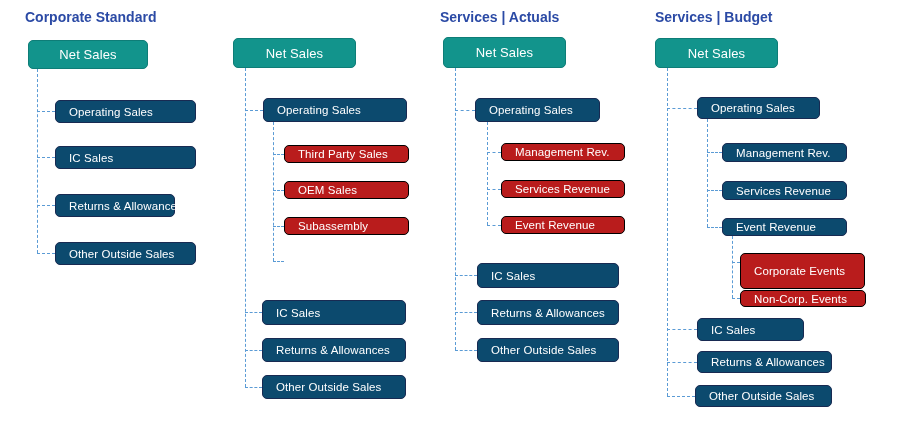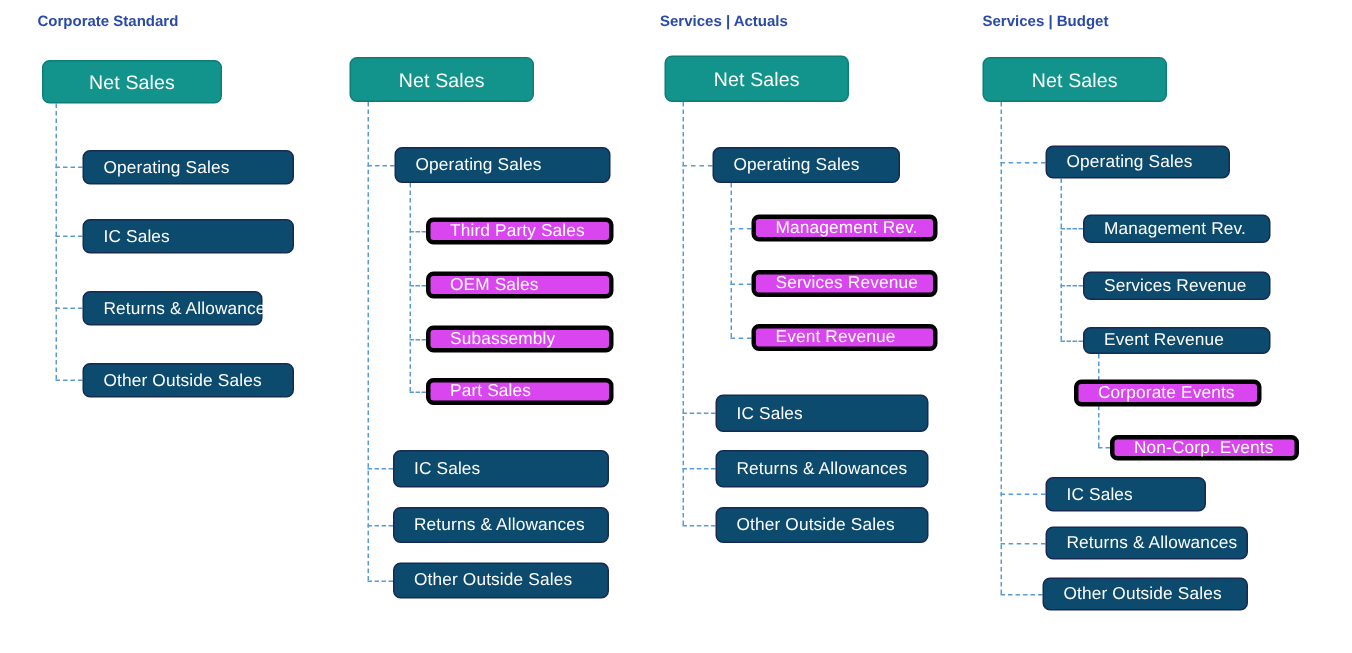--- a/index.html
+++ b/index.html
@@ -7,21 +7,21 @@
     position: relative;
     width: 901px;
     height: 435px;
     background: #ffffff;
     font-family: "Liberation Sans", "DejaVu Sans", sans-serif;
     overflow: hidden;
   }
   .col-title {
     position: absolute;
     color: #2B4AA5;
-    font-size: 10px;
+    font-size: 14px;
     font-weight: bold;
     white-space: nowrap;
   }
   .node {
     position: absolute;
     box-sizing: border-box;
     border-radius: 5px;
     color: #ffffff;
     display: flex;
     align-items: center;
@@ -35,22 +35,22 @@
     border: 1px solid #0e7d77;
     justify-content: center;
     padding-left: 0;
     font-size: 13px;
   }
   .node.navy {
     background: #0c4a6e;
     border: 1px solid #182a52;
   }
   .node.blue {
-    background: #d946ef;
-    border: 3px solid #000000;
+    background: #b91c1c;
+    border: 1px solid #000000;
   }
   .vline {
     position: absolute;
     width: 0;
     border-left: 1px dashed #5B9BD5;
   }
   .hline {
     position: absolute;
     height: 0;
     border-top: 1px dashed #5B9BD5;
@@ -85,21 +85,20 @@
   <div class="hline" style="left:273px;top:154px;width:11px"></div>
   <div class="hline" style="left:273px;top:190px;width:11px"></div>
   <div class="hline" style="left:273px;top:226px;width:11px"></div>
   <div class="hline" style="left:273px;top:261px;width:11px"></div>
 
   <div class="node root" style="left:233px;top:38px;width:123px;height:30px">Net Sales</div>
   <div class="node navy" style="left:263px;top:98px;width:144px;height:24px">Operating Sales</div>
   <div class="node blue" style="left:284px;top:145px;width:125px;height:18px">Third Party Sales</div>
   <div class="node blue" style="left:284px;top:217px;width:125px;height:18px">Subassembly</div>
   <div class="node blue" style="left:284px;top:181px;width:125px;height:18px">OEM Sales</div>
-  <div class="node blue" style="left:284px;top:252px;width:125px;height:18px">Part Sales</div>
   <div class="node navy" style="left:262px;top:300px;width:144px;height:25px">IC Sales</div>
   <div class="node navy" style="left:262px;top:338px;width:144px;height:24px">Returns &amp; Allowances</div>
   <div class="node navy" style="left:262px;top:375px;width:144px;height:24px">Other Outside Sales</div>
 
   <div class="col-title" style="left:440px;top:9px">Services | Actuals</div>
 
   <div class="vline" style="left:455px;top:68px;height:282px"></div>
   <div class="hline" style="left:455px;top:110px;width:20px"></div>
   <div class="hline" style="left:455px;top:275px;width:22px"></div>
   <div class="hline" style="left:455px;top:312px;width:22px"></div>
@@ -131,19 +130,19 @@
   <div class="hline" style="left:707px;top:227px;width:15px"></div>
   <div class="vline" style="left:732px;top:236px;height:62px"></div>
   <div class="hline" style="left:732px;top:262px;width:8px"></div>
   <div class="hline" style="left:732px;top:298px;width:8px"></div>
 
   <div class="node root" style="left:655px;top:38px;width:123px;height:30px">Net Sales</div>
   <div class="node navy" style="left:697px;top:97px;width:123px;height:22px">Operating Sales</div>
   <div class="node navy" style="left:722px;top:143px;width:125px;height:19px">Management Rev.</div>
   <div class="node navy" style="left:722px;top:181px;width:125px;height:19px">Services Revenue</div>
   <div class="node navy" style="left:722px;top:218px;width:125px;height:18px">Event Revenue</div>
-  <div class="node blue" style="left:716px;top:253px;width:125px;height:18px">Corporate Events</div>
+  <div class="node blue" style="left:740px;top:253px;width:125px;height:36px">Corporate Events</div>
   <div class="node blue" style="left:740px;top:290px;width:126px;height:17px">Non-Corp. Events</div>
   <div class="node navy" style="left:697px;top:318px;width:107px;height:23px">IC Sales</div>
   <div class="node navy" style="left:697px;top:351px;width:135px;height:22px">Returns &amp; Allowances</div>
   <div class="node navy" style="left:695px;top:385px;width:137px;height:22px">Other Outside Sales</div>
 
 </div>
 
 </body></html>

